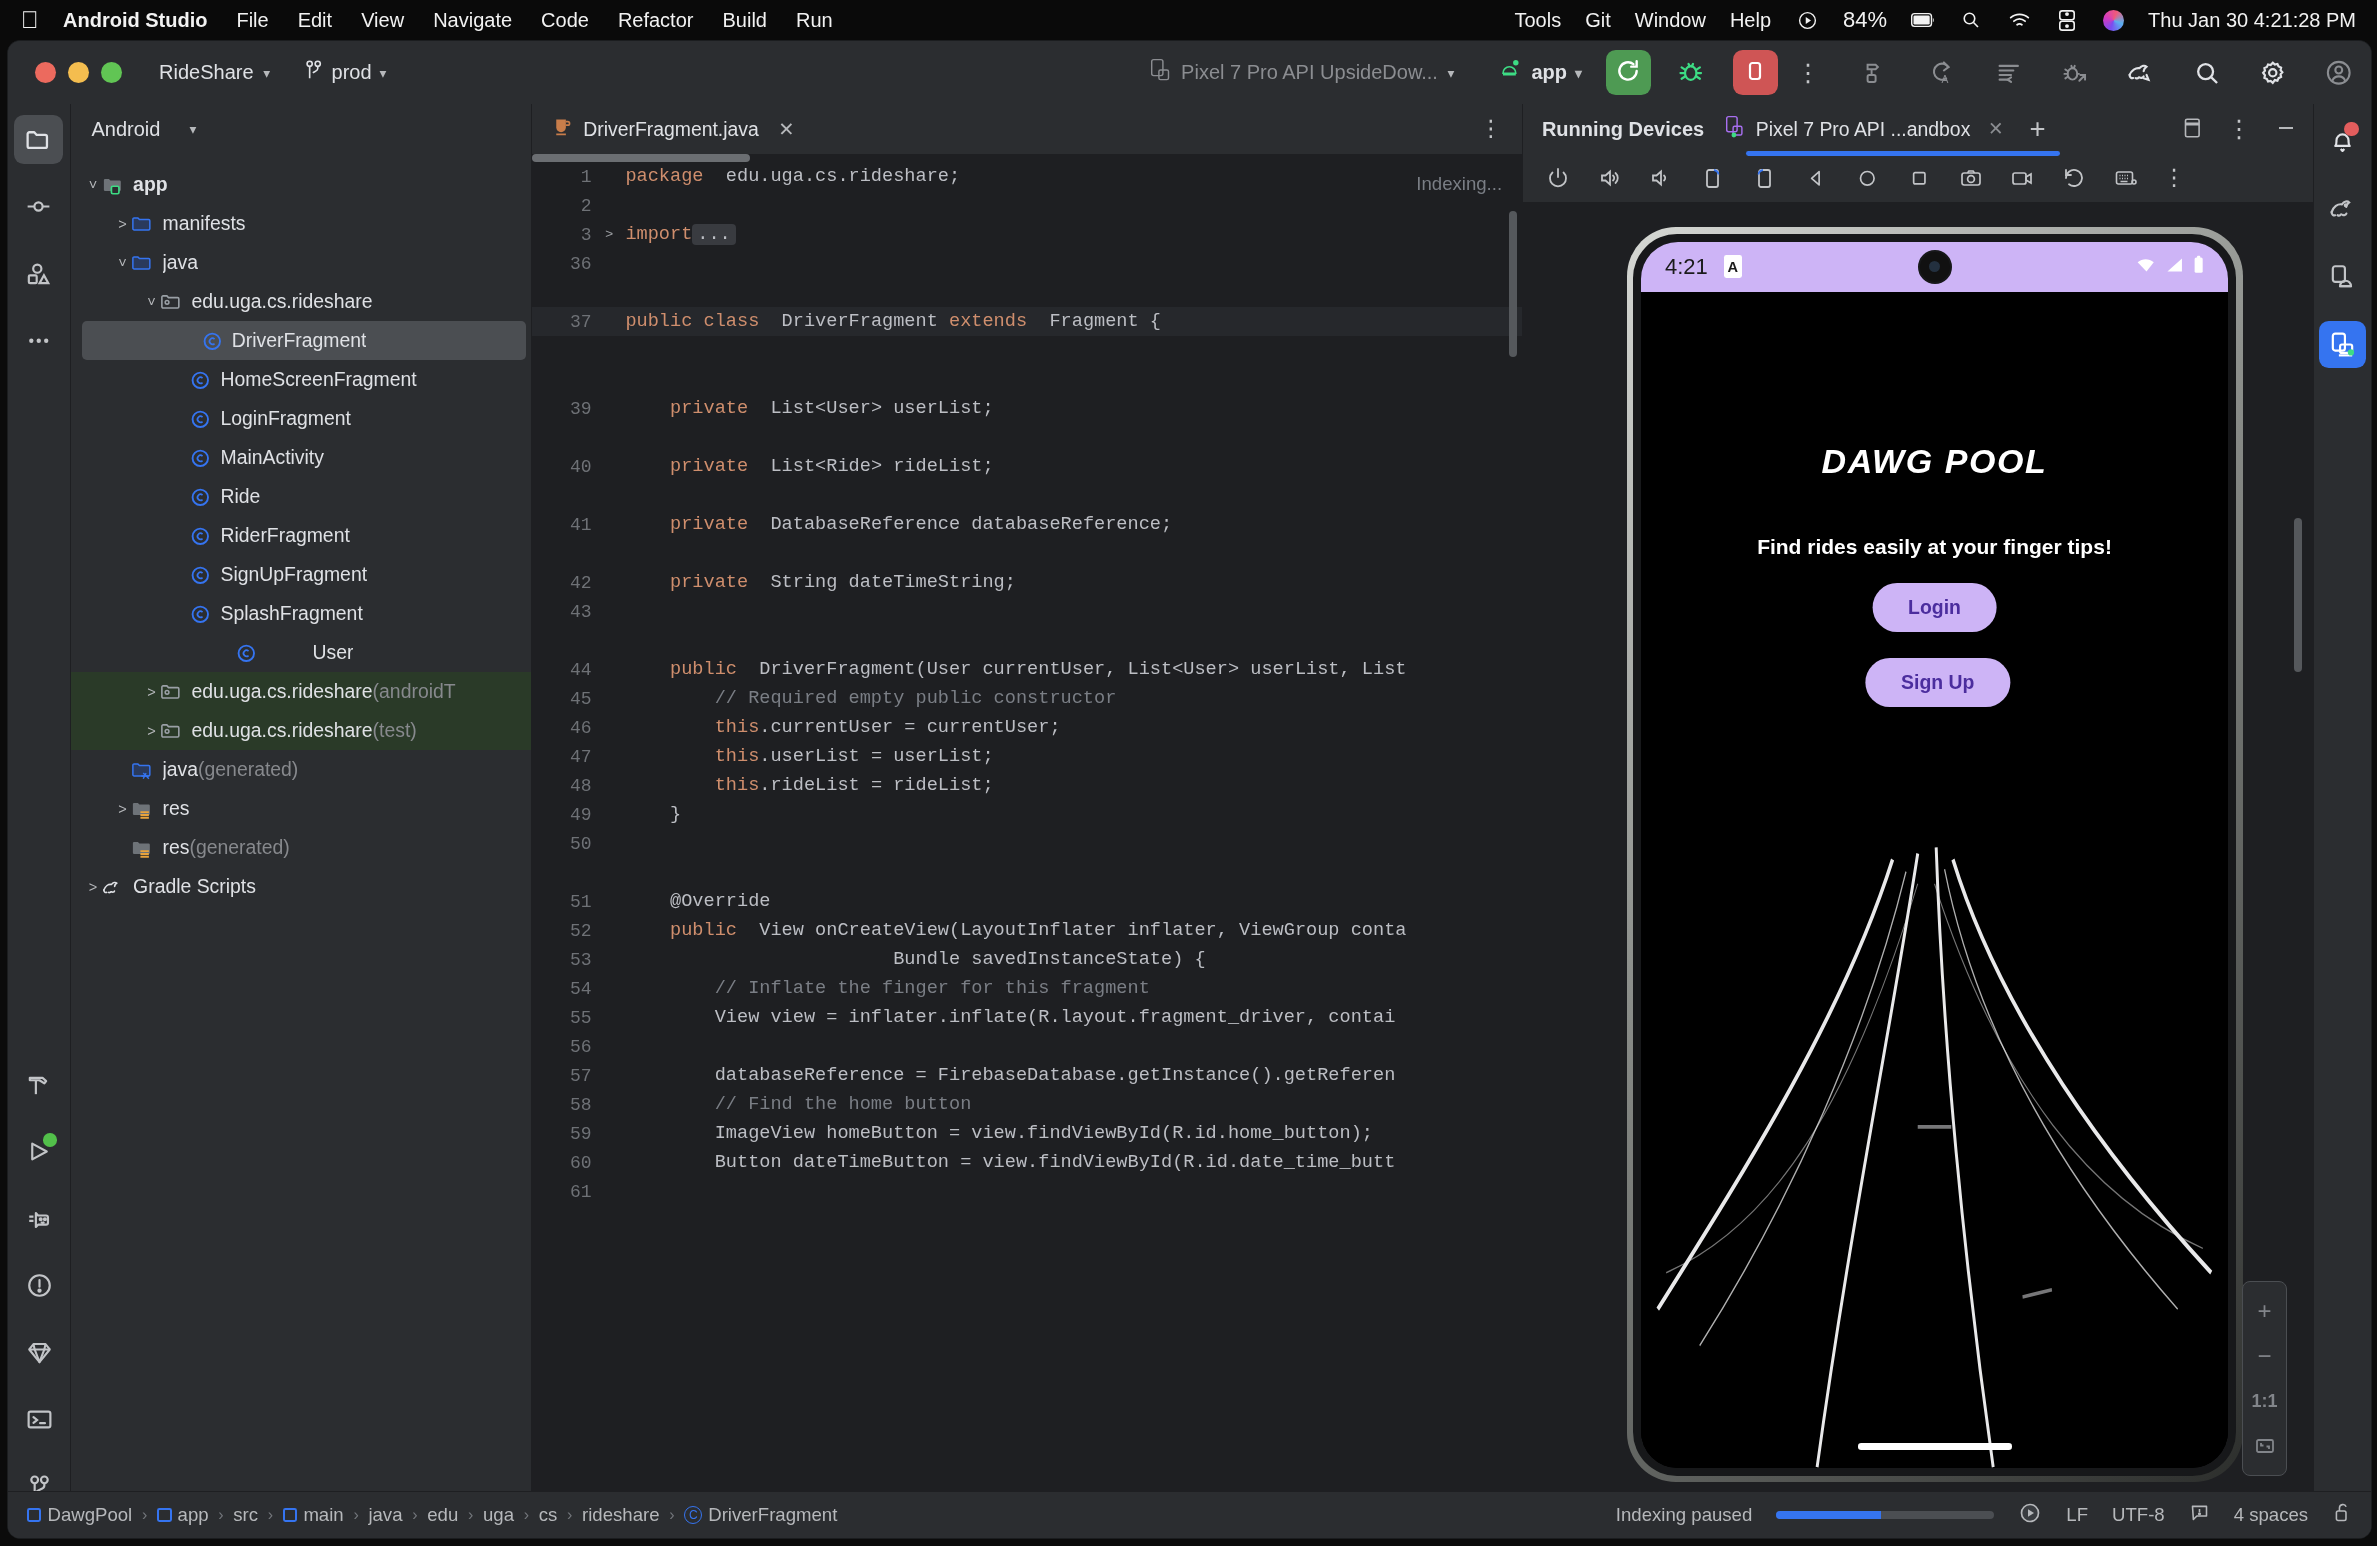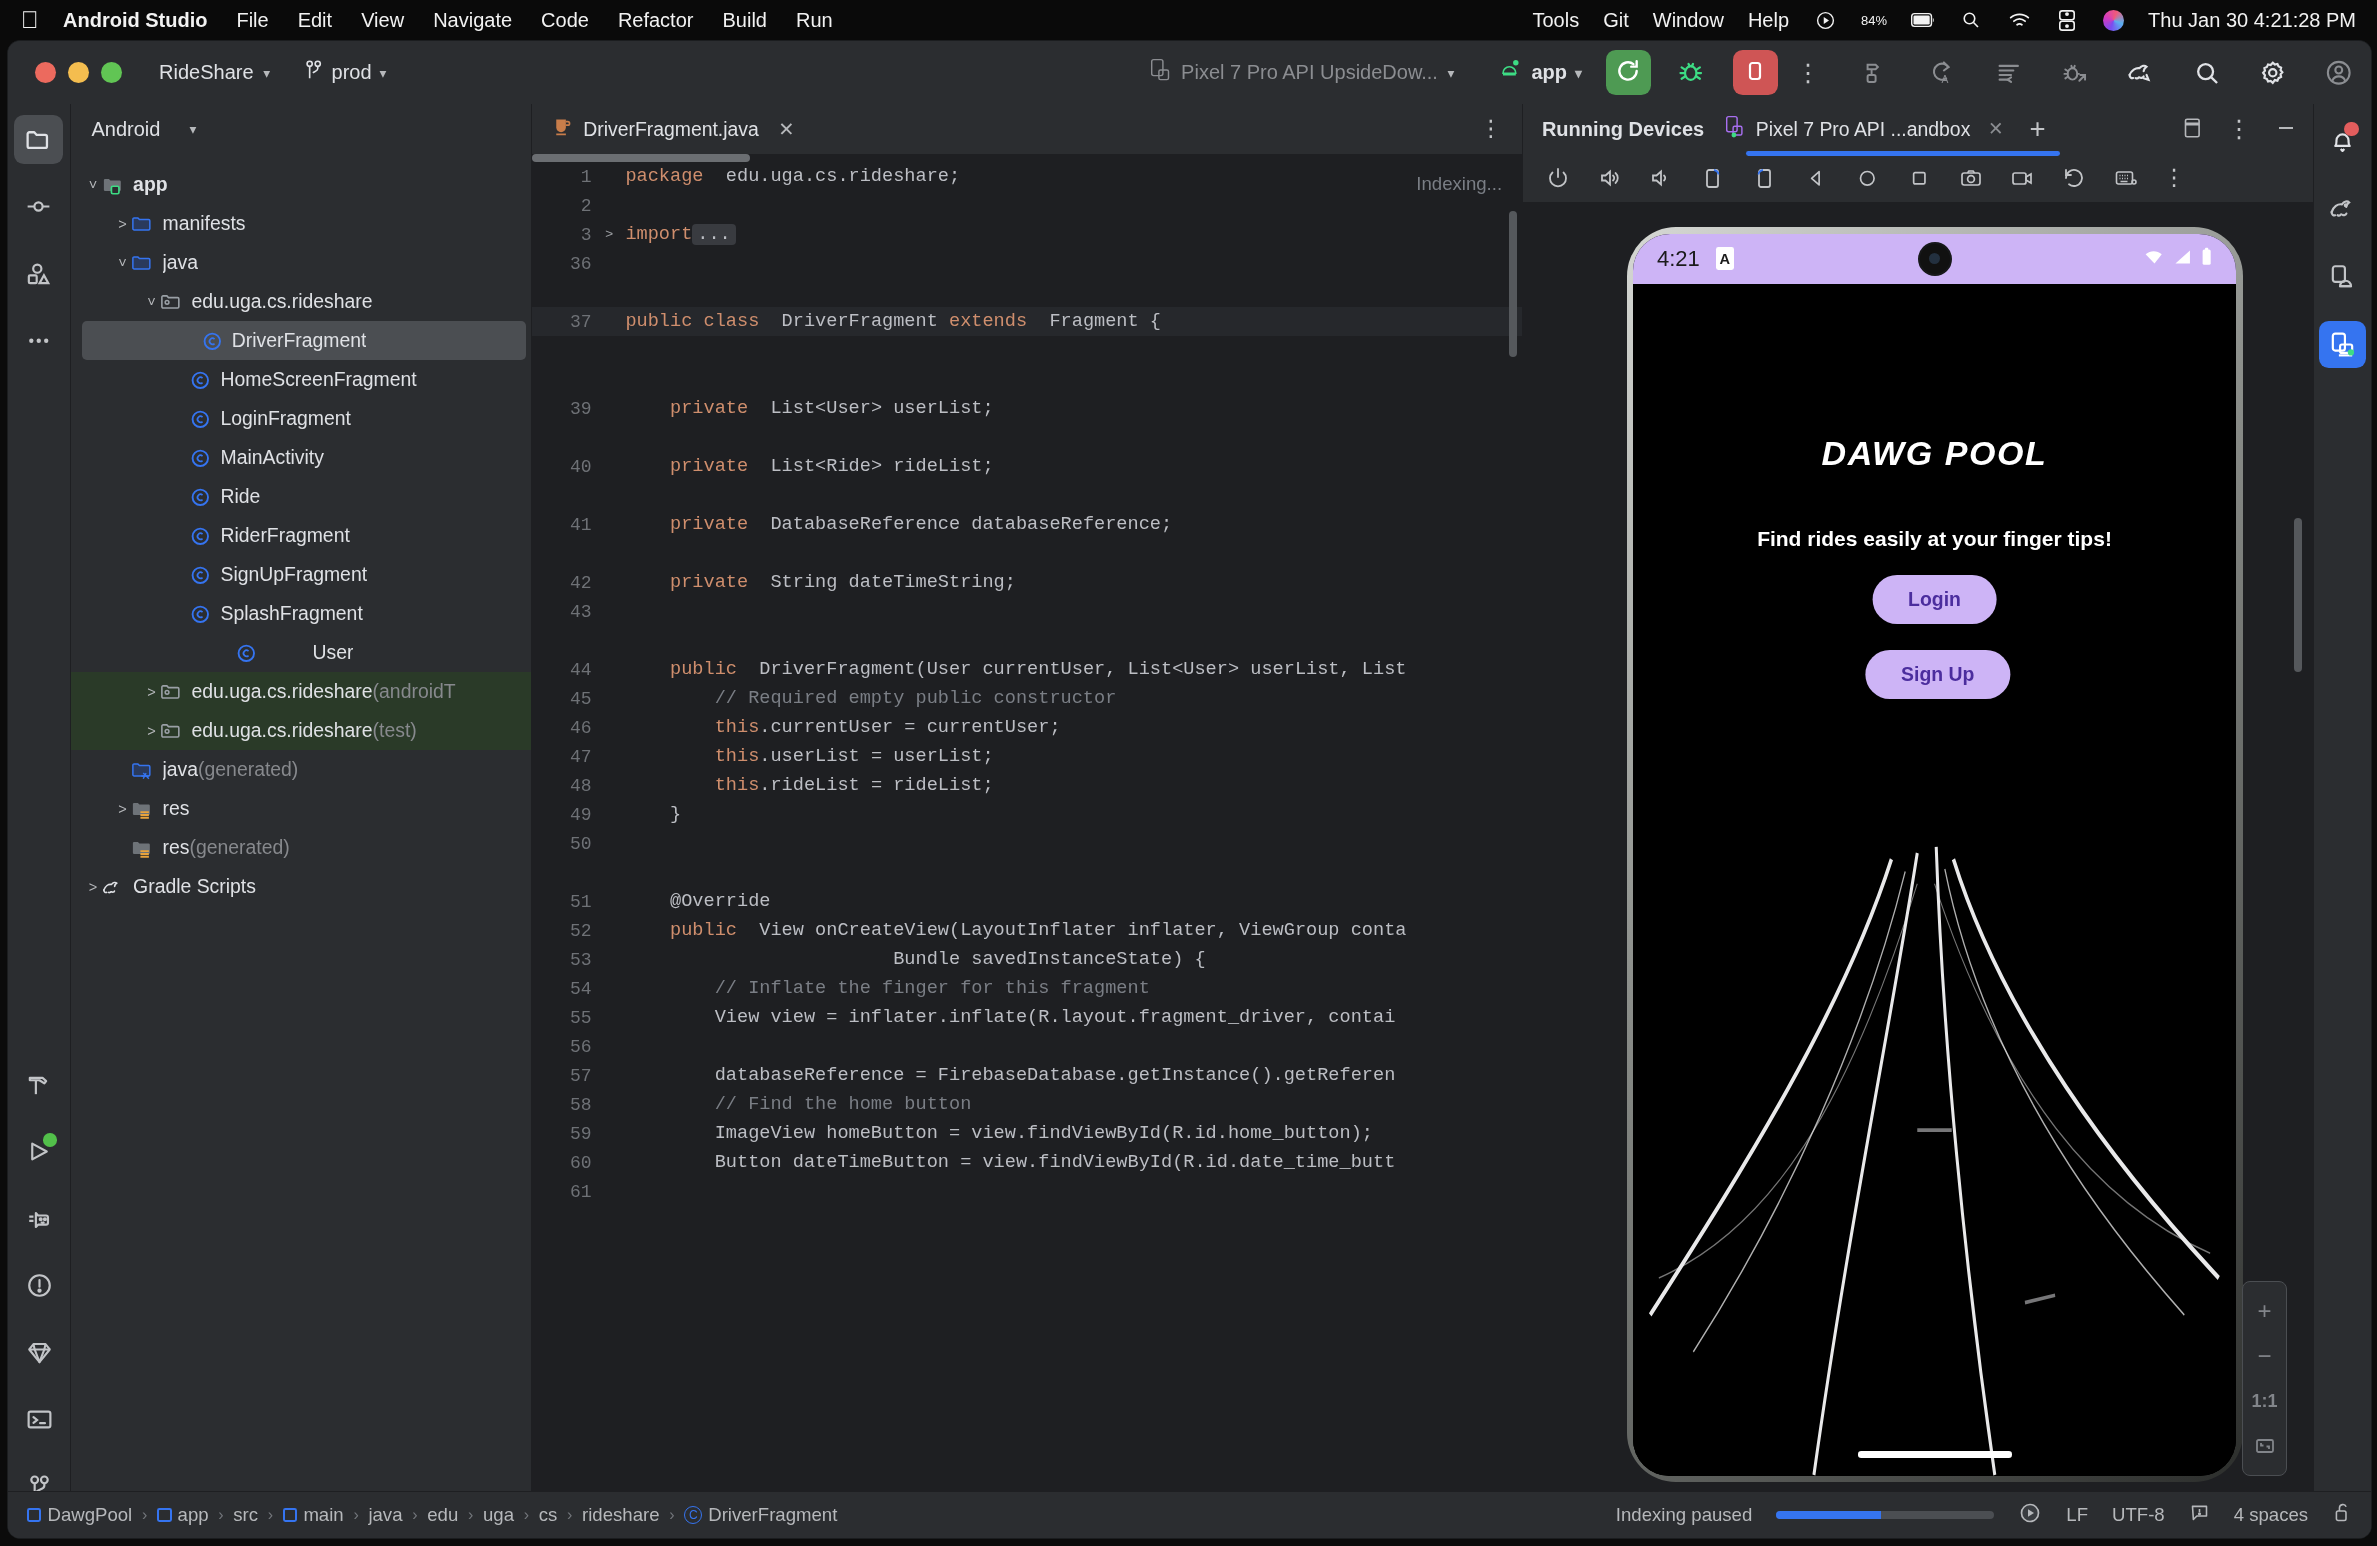--- a/index.html
+++ b/index.html
@@ -20,21 +20,21 @@
   .macbar .apple { font-size: 24px; margin-right: 24px; line-height: 1; }
   .macbar .mi { margin-right: 29px; white-space: nowrap; }
   .macbar .mi.bold { font-weight: bold; }
   .macbar .spacer { flex: 1; }
   .macbar .right { display: flex; align-items: center; gap: 24px; justify-content: center; }
   .macbar .right .mi { margin-right: 0; }
   .statusicon { width: 24px; height: 24px; display: inline-flex; align-items: center; justify-content: center; }
   .statusicon svg { display: block; }
   .siri { width: 21px; height: 21px; border-radius: 50%;
     background: conic-gradient(from 200deg, #7b4bf0, #d43bbf, #f05a7a, #5ab0f0, #7b4bf0); }
-  .battpct { font-size: 13px; }
+  .battpct { font-size: 22px; }
 
   
   .ide {
     position: absolute; left: 6.5px; top: 40px; width: 2365px; height: 1499px;
     background: #2b2d30; border-radius: 13px; overflow: hidden;
     border: 0.8px solid #1b1d1f;
   }
 
   
   .wintoolbar {
@@ -137,21 +137,21 @@
   .dp-toolbar { height: 49px; display: flex; align-items: center; gap: 22.6px; padding-left: 21px; border-bottom: 0.8px solid #1e1f22; }
   .dtool { width: 29px; height: 29px; display: flex; align-items: center; justify-content: center; }
   .devbody { position: absolute; left: 0; top: 99px; width: 792px; height: 1338px; background: #1e1f22; }
 
   
   .phone {
     position: absolute; left: 104px; top: 24px; width: 616px; height: 1255px;
     border-radius: 49px; background: linear-gradient(135deg,#d6d8d4,#8d908c 40%,#2c2e2c);
     padding: 6.5px;
   }
-  .phone-inner { width: 100%; height: 100%; border-radius: 44px; background: #17181a; }
+  .phone-inner { width: 100%; height: 100%; border-radius: 44px; background: #17181a; padding: 8px; }
   .phone-screen { position: relative; width: 100%; height: 100%; border-radius: 37px; background: #000; overflow: hidden; }
   .andbar { height: 50px; background: #cdb4f6; display: flex; align-items: center; padding: 0 24px; position: relative; }
   .andbar .time { color: #1b1b1b; font-size: 22px; }
   .andbar .appicon { width: 18px; height: 22.6px; background: #fff; margin-left: 16px; border-radius: 2.4px; display: flex; align-items: center; justify-content: center; color: #1b1b1b; font-size: 14.6px; font-weight: bold; }
   .camera { position: absolute; left: 50%; transform: translateX(-50%); width: 34px; height: 34px; border-radius: 50%; background: #111; border: 2.4px solid #17181a; }
   .camera i { display: block; width: 11.3px; height: 11.3px; border-radius: 50%; background: #23303f; margin: 9px auto; }
   .andbar .right { margin-left: auto; display: flex; align-items: center; gap: 8px; }
   .appscreen { position: relative; width: 100%; height: calc(100% - 50px); background: #000; overflow: hidden; }
   .road { position: absolute; left: 0; bottom: 0; width: 100%; height: 62%; }
   .applogo { position: absolute; left: 0; top: 150px; width: 100%; text-align: center; color: #fff; font-size: 34px; font-weight: bold; font-style: italic; letter-spacing: 1.6px; }

